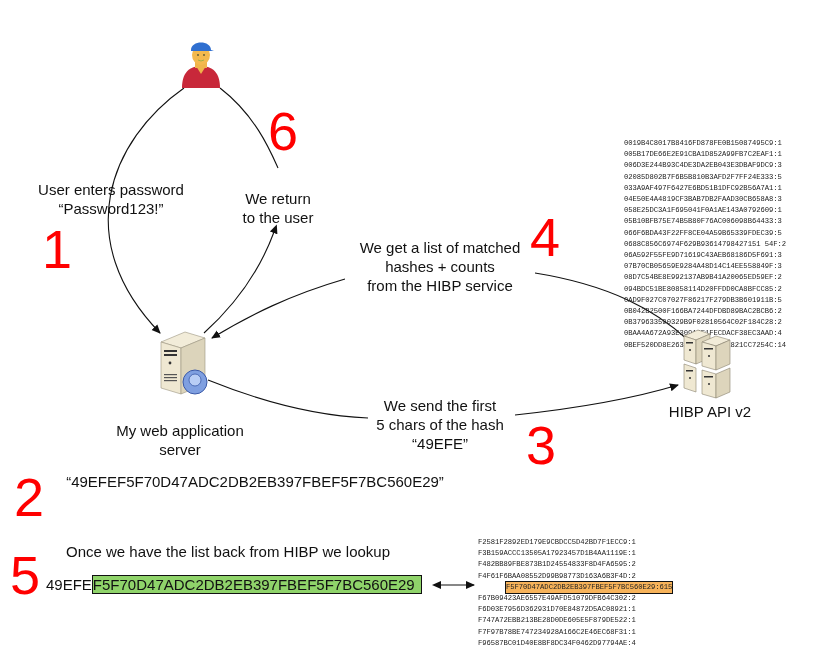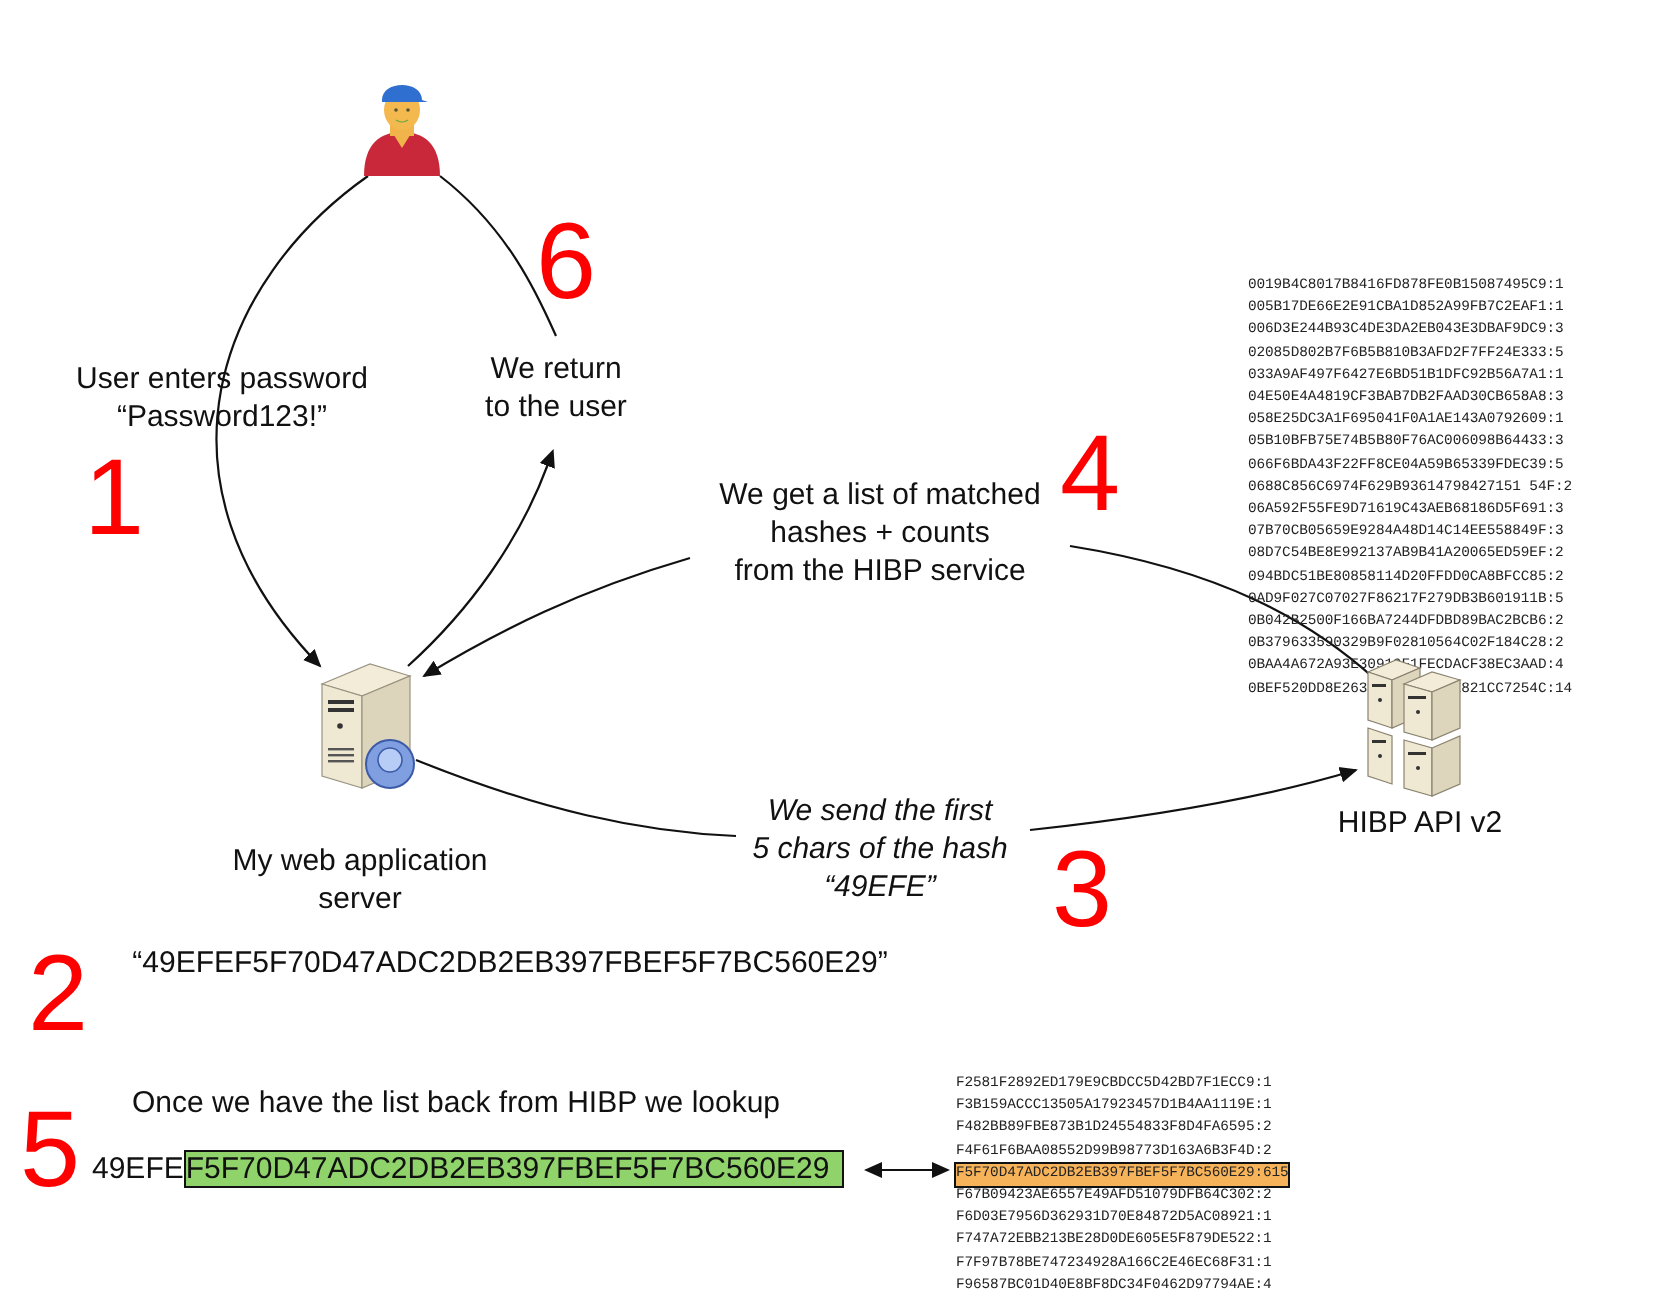--- a/index.html
+++ b/index.html
@@ -52,21 +52,21 @@
   </svg>
 </div>
 
 <div class="abs txt" style="left:16px;top:180px;width:190px;">
   <div>User enters password</div>
   <div>“Password123!”</div>
 </div>
 <div class="abs num" style="left: 42px; top: 222px; font-size: 54px; color: rgb(255, 0, 0);">1</div>
 
 <div class="abs num" style="left: 268px; top: 104px; font-size: 54px; color: rgb(255, 0, 0);">6</div>
-<div class="abs txt" style="left:218px;top:175px;width:120px;">
+<div class="abs txt" style="left:218px;top:189px;width:120px;">
   <div>We return</div>
   <div>to the user</div>
 </div>
 
 <div class="abs txt" style="left:340px;top:238px;width:200px;">
   <div>We get a list of matched</div>
   <div>hashes + counts</div>
   <div>from the HIBP service</div>
 </div>
 <div class="abs num" style="left: 530px; top: 210px; font-size: 54px; color: rgb(255, 0, 0);">4</div>
@@ -106,21 +106,21 @@
     <rect x="9" y="50" width="13" height="1.2" fill="#555"></rect>
     <circle cx="40" cy="52" r="12" fill="#7f9fe0" stroke="#3b5aa8" stroke-width="1"></circle>
     <circle cx="40" cy="50" r="6" fill="#b8cdf5" stroke="#3b5aa8" stroke-width="0.8"></circle>
   </svg>
 </div>
 <div class="abs txt" style="left:95px;top:404px;width:170px;margin-top:17px;">
   <div>My web application</div>
   <div>server</div>
 </div>
 
-<div class="abs txt" style="left:350px;top:396px;width:180px;font-style:italic;">
+<div class="abs txt" style="left:350px;top:396px;width:180px;">
   <div>We send the first</div>
   <div>5 chars of the hash</div>
   <div>“49EFE”</div>
 </div>
 <div class="abs num" style="left: 526px; top: 418px; font-size: 54px; color: rgb(255, 0, 0);">3</div>
 
 <div class="abs" style="left:680px;top:326px;width:58px;height:74px;">
   <svg width="58" height="74" style="position:static">
     <g>
       <path d="M4,10 L18,4 L30,8 L16,14 Z" fill="#f2ecd9" stroke="#8a8370" stroke-width="0.6"></path>
@@ -156,19 +156,19 @@
 <div class="abs num" style="left: 10px; top: 548px; font-size: 54px; color: rgb(255, 0, 0);">5</div>
 <div class="abs" style="left:46px;top:575px;font-size:15px;line-height:19px;white-space:nowrap;">
   <span>49EFE</span><span class="green-box" style="background: rgb(143, 211, 106);">F5F70D47ADC2DB2EB397FBEF5F7BC560E29</span>
 </div>
 
 <div class="abs mono" id="lookupList" style="left:478px;top:537px;">
     <div>F2581F2892ED179E9CBDCC5D42BD7F1ECC9:1</div>
     <div>F3B159ACCC13505A17923457D1B4AA1119E:1</div>
     <div>F482BB89FBE873B1D24554833F8D4FA6595:2</div>
     <div>F4F61F6BAA08552D99B98773D163A6B3F4D:2</div>
-    <div class="hl" style="background: rgb(247, 179, 90);">F5F70D47ADC2DB2EB397FBEF5F7BC560E29:615</div>
+    <div class="hl" style="background: rgb(247, 179, 90); margin-left: 28px;">F5F70D47ADC2DB2EB397FBEF5F7BC560E29:615</div>
     <div>F67B09423AE6557E49AFD51079DFB64C302:2</div>
     <div>F6D03E7956D362931D70E84872D5AC08921:1</div>
     <div>F747A72EBB213BE28D0DE605E5F879DE522:1</div>
     <div>F7F97B78BE747234928A166C2E46EC68F31:1</div>
     <div>F96587BC01D40E8BF8DC34F0462D97794AE:4</div>
   </div>
 
 </body></html>

